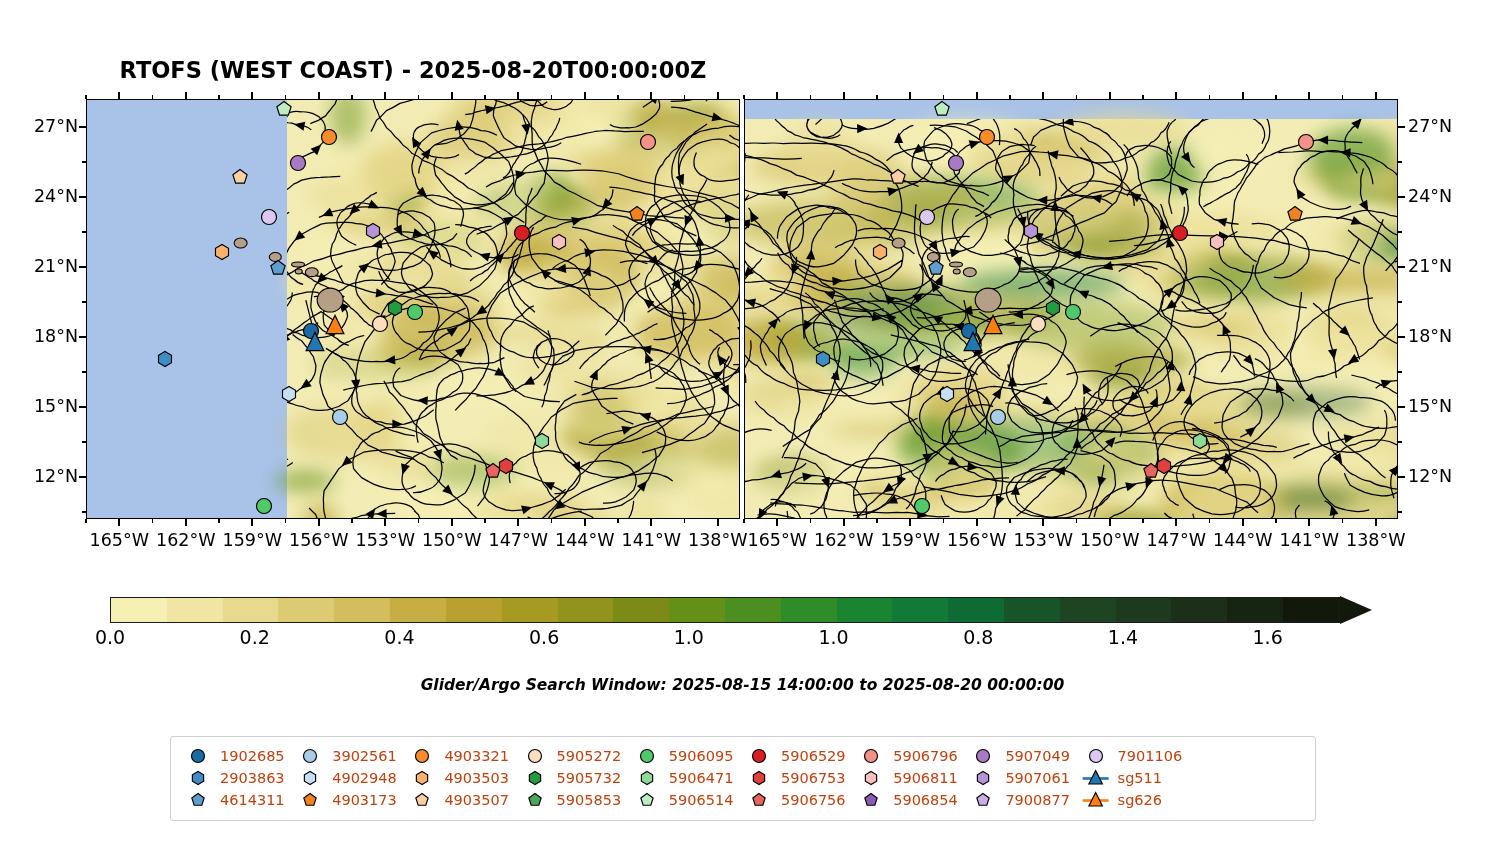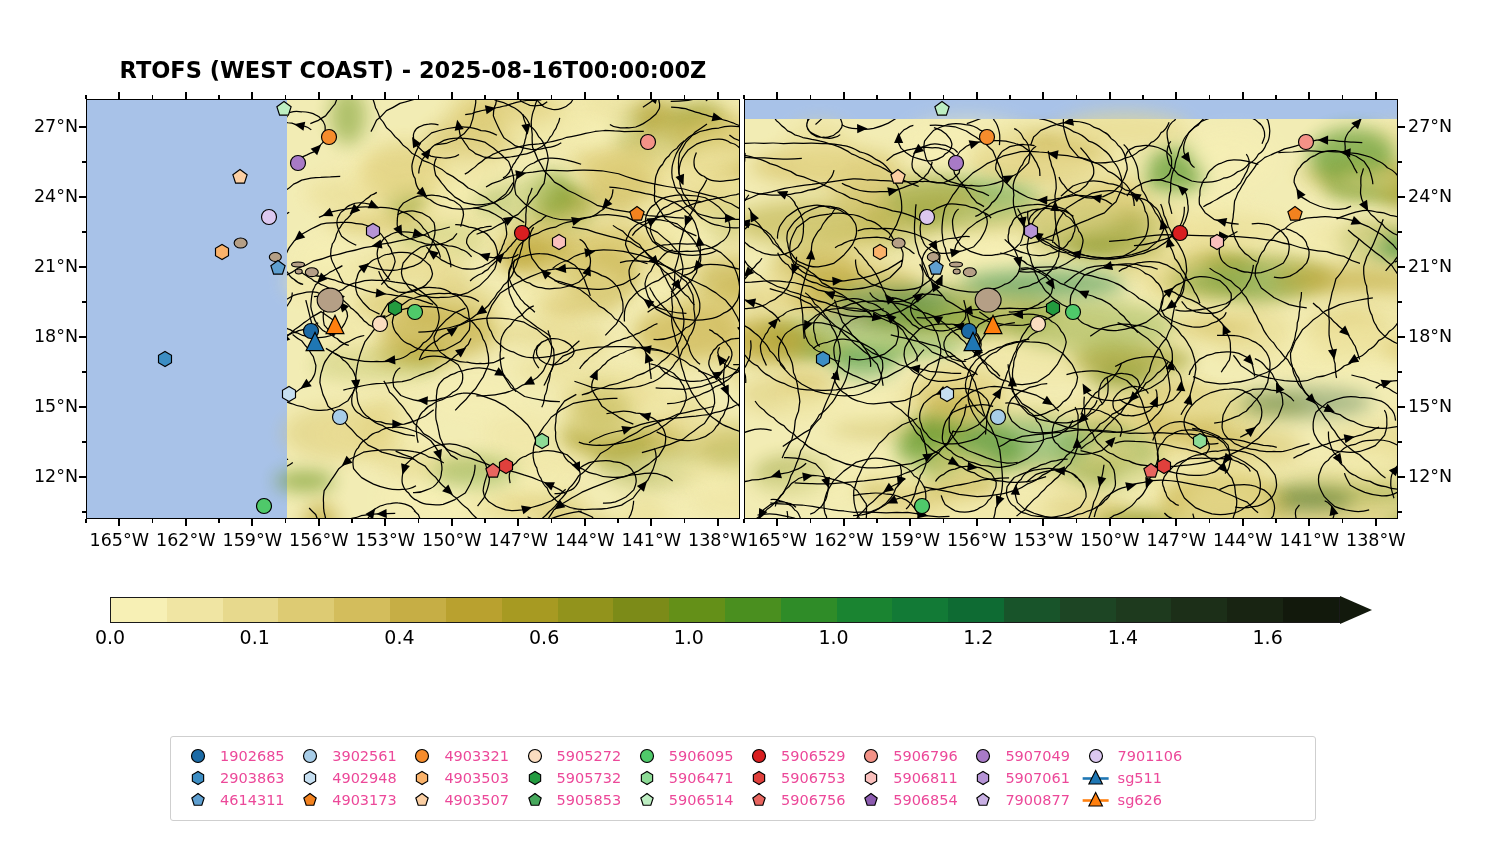--- a/index.html
+++ b/index.html
@@ -100,29 +100,29 @@
     border:1.1px solid #cfcfcf;border-radius:3px;background:#fff;
     box-sizing:border-box;padding:8px 10px 9px 12px;
   }
   #legend-grid{display:grid;grid-template-columns:repeat(10,1fr);
                grid-auto-flow:column;grid-template-rows:repeat(3,22px);
                column-gap:0;row-gap:0;}
   .lg-item{display:flex;align-items:center;gap:7px;height:22px;}
   .lg-sym{width:30px;display:flex;align-items:center;justify-content:center;flex:0 0 30px;}
   .lg-sym svg{display:block;overflow:visible;}
   .lg-sym path,.lg-sym circle,.lg-sym polygon{stroke:#000;stroke-width:1.15;}
-  .lg-text{font-size:14.5px;color:#ec4899;white-space:nowrap;}
+  .lg-text{font-size:14.5px;color:#c2410c;white-space:nowrap;}
 </style>
 </head>
 <body>
 
 <div class="fig">
 
 
-  <div class="panel-title" id="title-left">RTOFS (WEST COAST) - 2025-08-16T00:00:00Z</div>
+  <div class="panel-title" id="title-left">RTOFS (WEST COAST) - 2025-08-20T00:00:00Z</div>
 
   <div class="axes" id="axes-left">
     <div class="ocean-nodata"></div>
     <div class="field" id="field-left">
       <div class="magbase"></div>
       <div class="magblobs" id="blobs-left">
           <div class="blob" style="left:71.71436899862826%;top:1.746099108367627%;width:20.18261316872428%;height:12.641328017832647%;background:#7c8b18;opacity:0.45;"></div>
           <div class="blob" style="left:18.486265432098765%;top:53.154826817558295%;width:17.64986282578875%;height:14.23031121399177%;background:#f0e5a3;opacity:0.35;"></div>
           <div class="blob" style="left:91.12452846364883%;top:17.639283264746226%;width:11.221450617283951%;height:8.366237997256516%;background:#f7f0b5;opacity:0.43;"></div>
           <div class="blob" style="left:16.18614540466392%;top:71.73845164609054%;width:10.158264746227708%;height:14.585755315500686%;background:#ddcb73;opacity:0.61;"></div>
@@ -1368,29 +1368,30 @@
         <div class="seg" style="background: rgb(29, 69, 36);"></div>
         <div class="seg" style="background: rgb(30, 58, 30);"></div>
         <div class="seg" style="background: rgb(28, 47, 24);"></div>
         <div class="seg" style="background: rgb(24, 36, 18);"></div>
         <div class="seg" style="background: rgb(18, 25, 12);"></div>
       </div>
     <div id="cbar-arrow" style="border-left-color: rgb(18, 25, 12);"></div>
   </div>
   <div id="cbar-ticks">
       <div class="cbtick" style="left: 110px;">0.0</div>
-      <div class="cbtick" style="left: 254.706px;">0.1</div>
+      <div class="cbtick" style="left: 254.706px;">0.2</div>
       <div class="cbtick" style="left: 399.412px;">0.4</div>
       <div class="cbtick" style="left: 544.118px;">0.6</div>
       <div class="cbtick" style="left: 688.824px;">1.0</div>
       <div class="cbtick" style="left: 833.529px;">1.0</div>
-      <div class="cbtick" style="left: 978.235px;">1.2</div>
+      <div class="cbtick" style="left: 978.235px;">0.8</div>
       <div class="cbtick" style="left: 1122.94px;">1.4</div>
       <div class="cbtick" style="left: 1267.65px;">1.6</div>
     </div>
+  <div id="search-window">Glider/Argo Search Window: 2025-08-15 14:00:00 to 2025-08-20 00:00:00</div>
 
   <div id="legend">
     <div id="legend-grid">
         <div class="lg-item">
     <span class="lg-sym">
             <svg width="16" height="16" viewBox="-8 -8 16 16">
               <circle cx="0" cy="0" r="6.5" fill="#1b6aa5"></circle>
             </svg>
           </span>
     <span class="lg-text">1902685</span>

